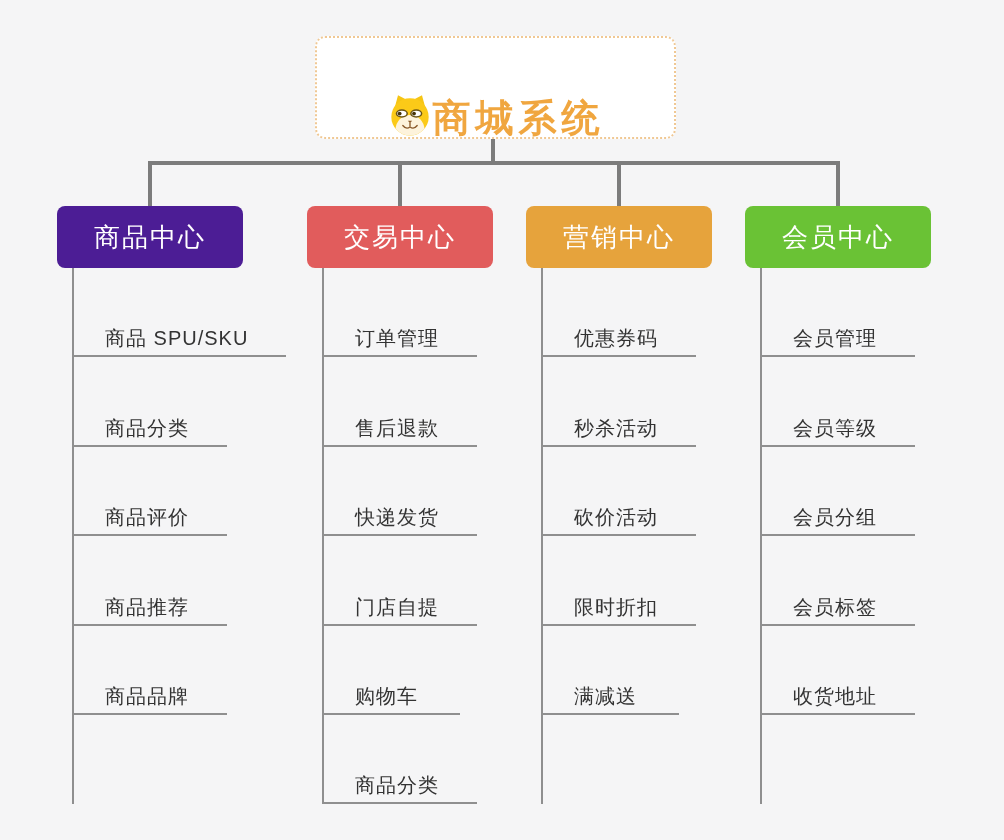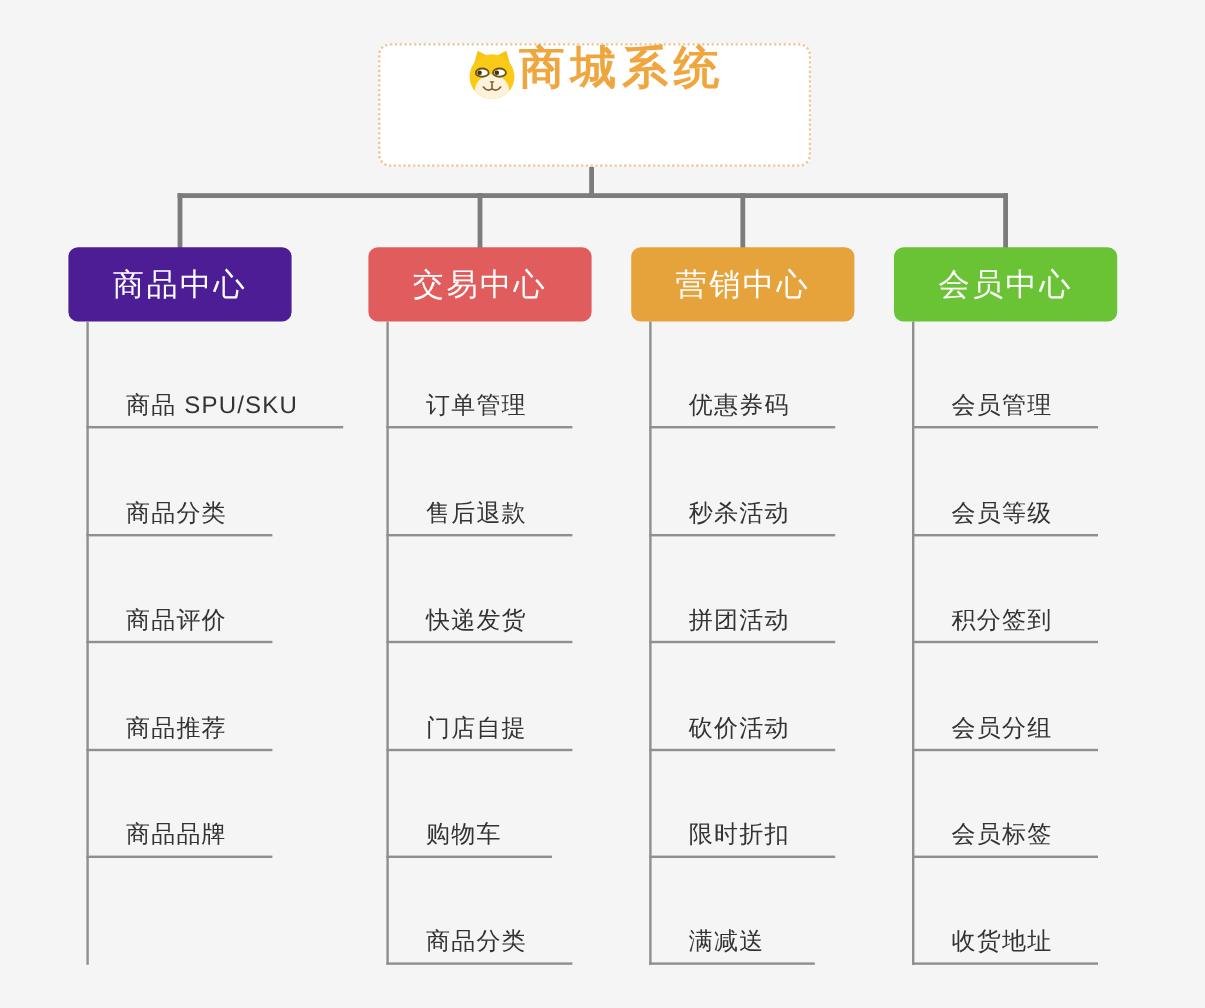--- a/index.html
+++ b/index.html
@@ -14,21 +14,21 @@
     background:var(--bg);
     font-family:"Liberation Sans","DejaVu Sans",sans-serif;
     position:relative;
   }
   .canvas{position:absolute;inset:0;}
 
   
   .root-node{
     position:absolute;left:315px;top:36px;width:361px;height:103px;
     background:#ffffff;border:2px dotted #f0c894;border-radius:10px;
-    display:flex;align-items:flex-start;justify-content:center;
+    display:flex;align-items:flex-end;justify-content:center;
     z-index:3;
   }
   .root-node .icon{width:46px;height:46px;flex:0 0 auto;display:block;}
   .root-title{
     font-size:38px;font-weight:600;letter-spacing:5px;color:#f0a63f;
     white-space:nowrap;line-height:1;
   }
 
   
   .conn{position:absolute;background:var(--conn);z-index:1;}
@@ -152,23 +152,20 @@
     <div class="branch-box" style="background: rgb(230, 163, 60);">营销中心</div>
     <div class="trunk"></div>
     <div class="leaves">
         <div class="leaf">
           <span>优惠券码</span>
         </div>
         <div class="leaf">
           <span>秒杀活动</span>
         </div>
         <div class="leaf">
-          <span>拼团活动</span>
-        </div>
-        <div class="leaf">
           <span>砍价活动</span>
         </div>
         <div class="leaf">
           <span>限时折扣</span>
         </div>
         <div class="leaf">
           <span>满减送</span>
         </div>
       </div>
   </section>
@@ -177,23 +174,20 @@
     <div class="branch-box" style="background: rgb(106, 194, 53);">会员中心</div>
     <div class="trunk"></div>
     <div class="leaves">
         <div class="leaf">
           <span>会员管理</span>
         </div>
         <div class="leaf">
           <span>会员等级</span>
         </div>
         <div class="leaf">
-          <span>积分签到</span>
-        </div>
-        <div class="leaf">
           <span>会员分组</span>
         </div>
         <div class="leaf">
           <span>会员标签</span>
         </div>
         <div class="leaf">
           <span>收货地址</span>
         </div>
       </div>
   </section>

